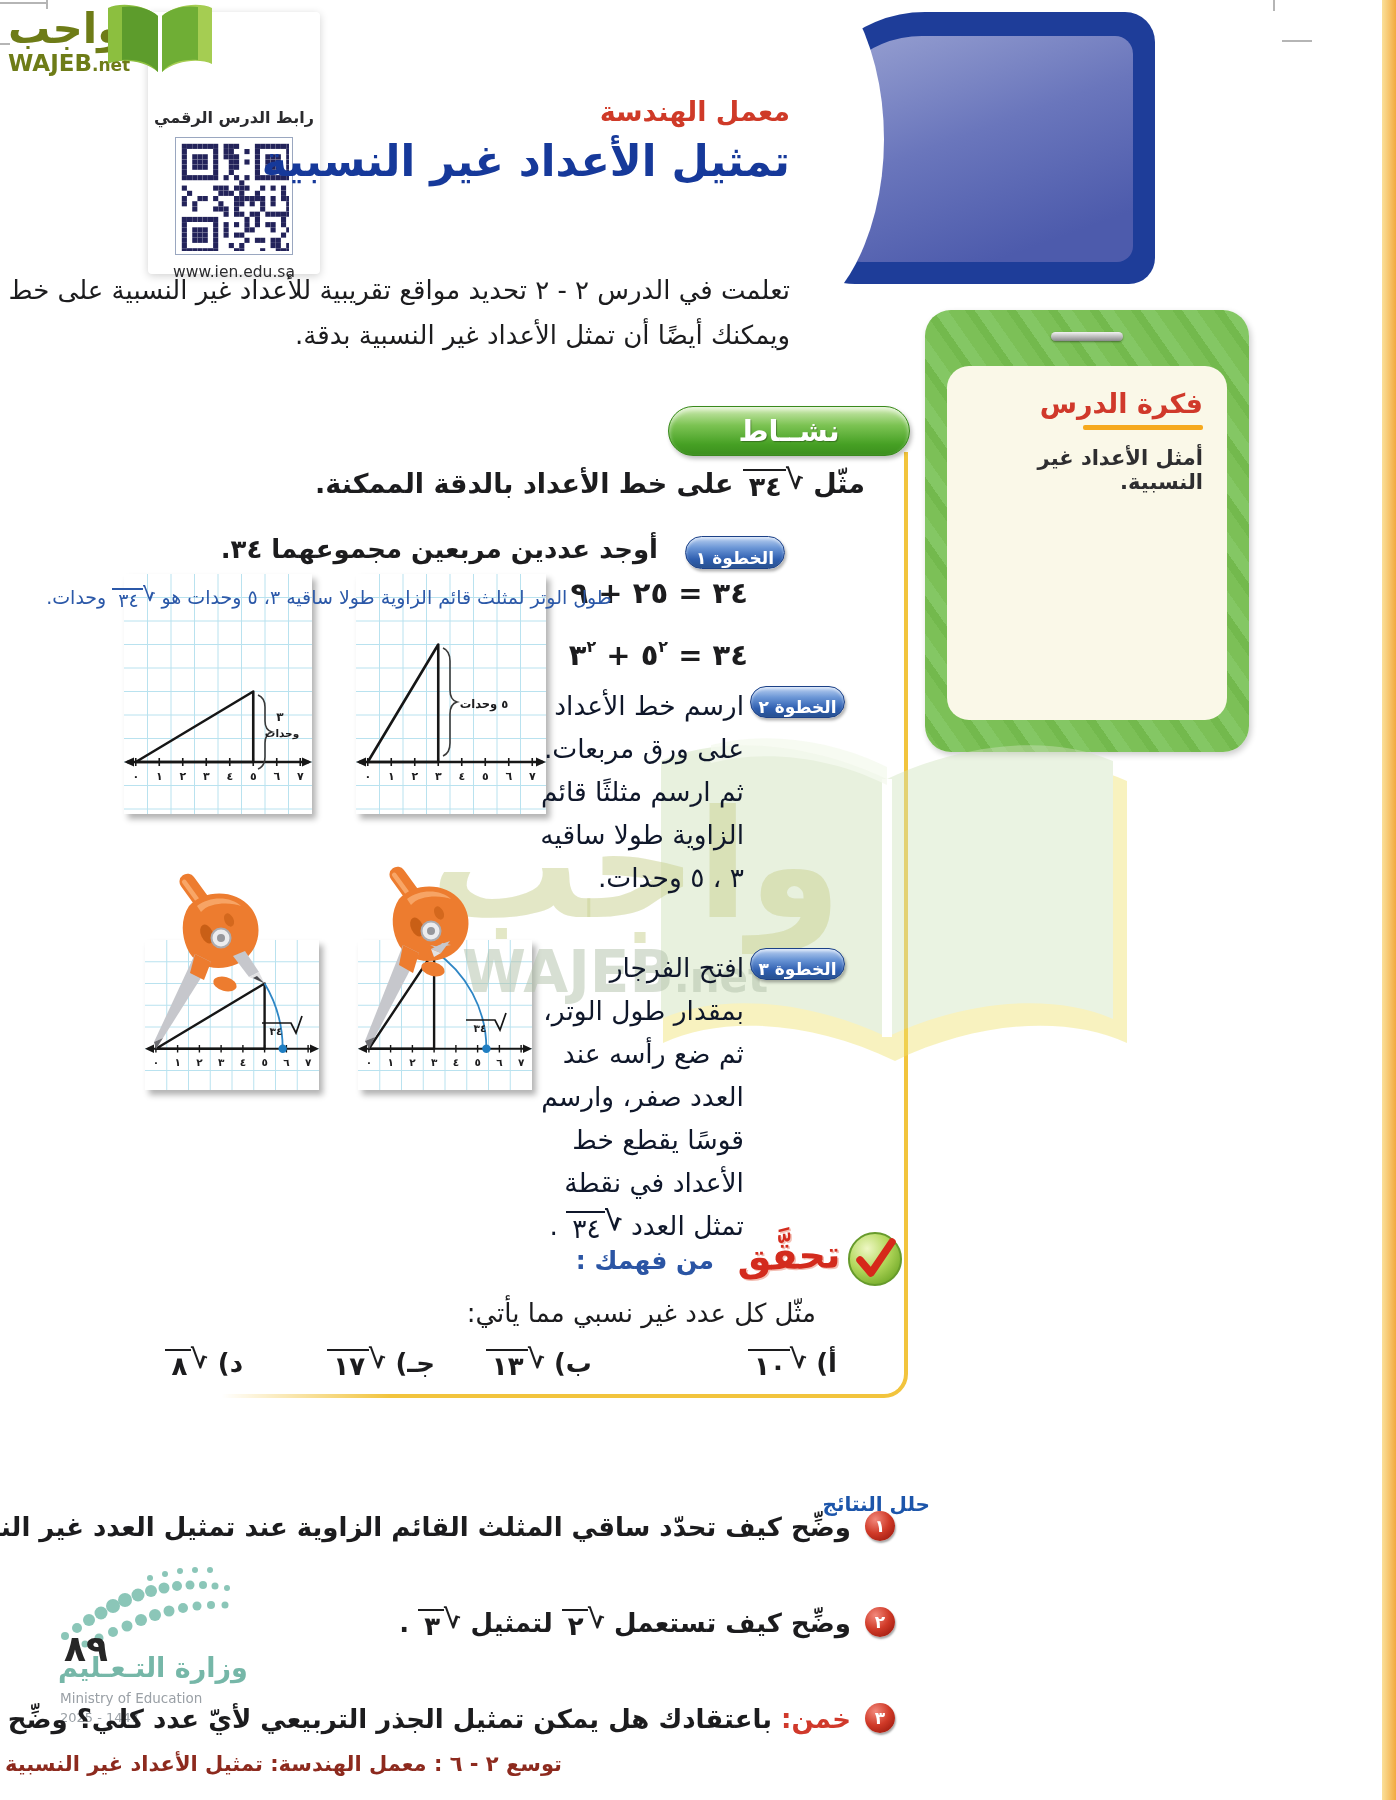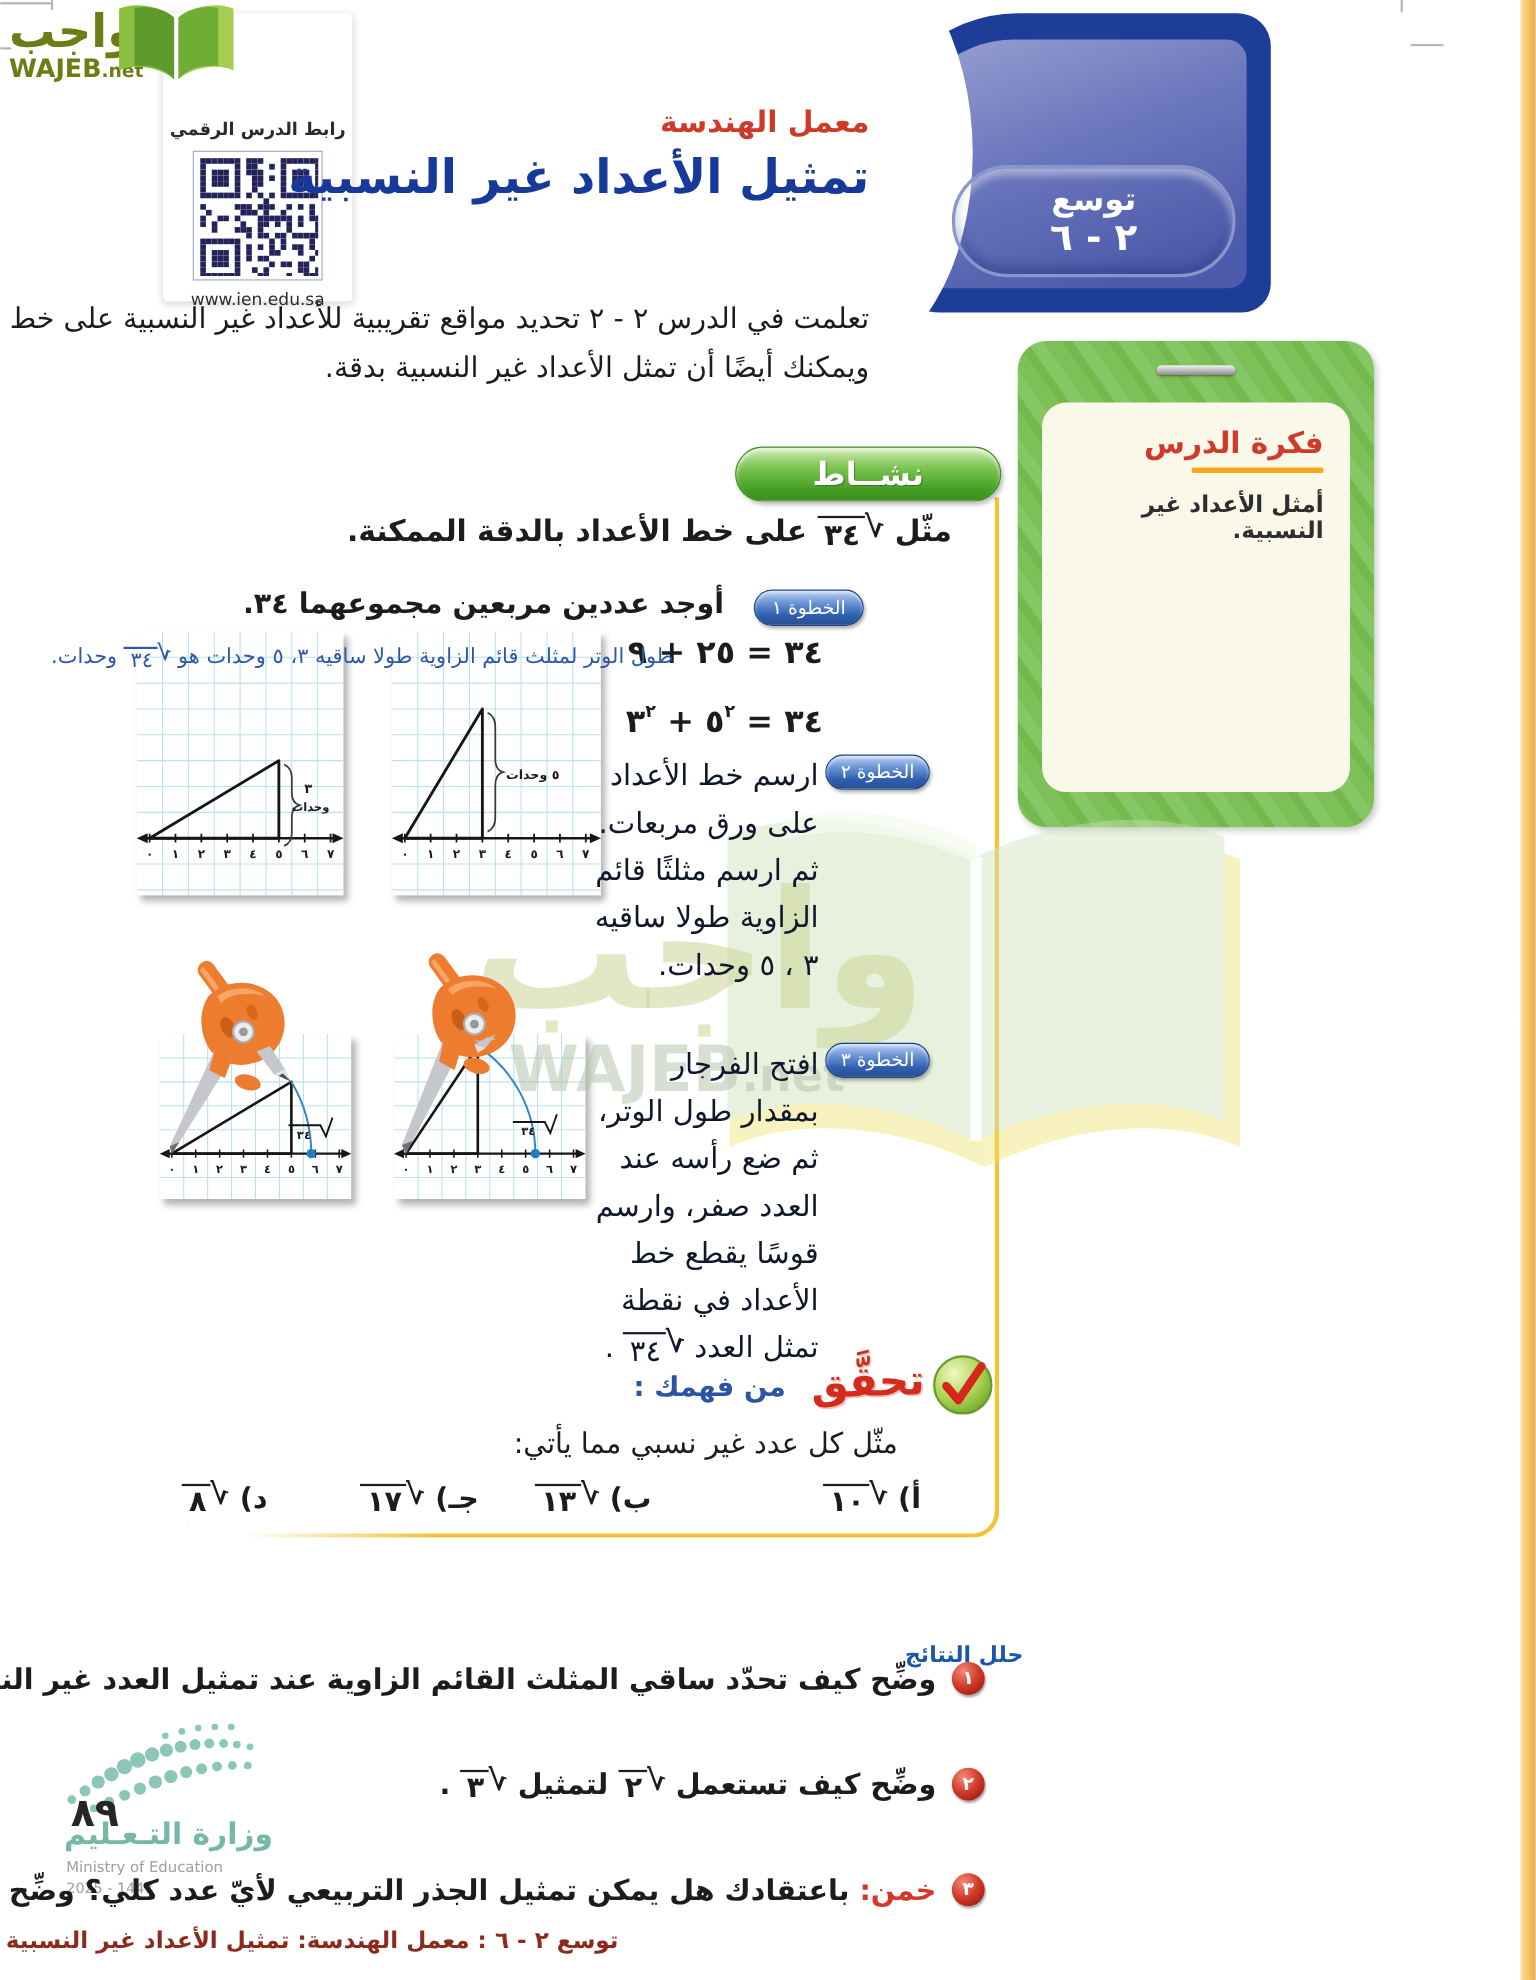--- a/index.html
+++ b/index.html
@@ -7,22 +7,22 @@
   .page{position:relative;width:1396px;height:1800px;margin:0 auto;background:#ffffff;overflow:hidden;color:#1c1c1e}
   .abs{position:absolute}
   .nowrap{white-space:nowrap}
   
   .sq{display:inline-flex;direction:ltr;align-items:flex-start;vertical-align:-3px;line-height:1}
   .sq .rn{border-top:2.5px solid currentColor;padding:2px 4px 0 6px;line-height:1.05}
   .sq .rr{transform:scaleX(-1);line-height:1;position:relative;top:-3px;font-weight:bold}
   .sq-sm .rn{border-top-width:2px;padding-top:1px}
   sup{font-size:.55em;position:relative;top:-.15em}
   
-  .steppill{position:absolute;z-index:4;display:flex;align-items:center;justify-content:center;
-    border-radius:17px;color:#fff;font-weight:normal;font-size:17px;
+  .steppill{position:absolute;z-index:4;display:flex;align-items:flex-end;justify-content:center;
+    border-radius:17px;color:#fff;font-weight:bold;font-size:17px;
     background:linear-gradient(180deg,#bcd2f2 0%,#6b96d6 35%,#2f5fb0 72%,#27508f 100%);
     border:1.5px solid #1c4187;box-shadow:inset 0 2px 3px rgba(255,255,255,.55),1.5px 2.5px 3px rgba(0,0,0,.3)}
   .figshadow{box-shadow:4px 5px 6px rgba(0,0,0,.3)}
   .numlabels text{text-anchor:middle;font-weight:bold;fill:#1c1c1e}
   .coltext{position:absolute;z-index:4;text-align:right;font-size:26.5px;line-height:43px;color:#0f172a}
   .numbadge{width:30px;height:30px;border-radius:50%;flex:0 0 30px;
     background:radial-gradient(circle at 35% 28%,#f2897c,#d03a28 48%,#8f1107);
     color:#fff;font-weight:bold;font-size:17px;display:flex;align-items:center;justify-content:center;
     box-shadow:1px 2px 2px rgba(0,0,0,.35);margin-top:5px}
   .arow{position:absolute;z-index:4;display:flex;gap:14px;align-items:flex-start;font-weight:bold;font-size:26px}
@@ -283,27 +283,20 @@
         <rect x="115" y="92.6" width="5.4879999999999995" height="5.4879999999999995" fill="#23235a"></rect>
         <rect x="115" y="109.39999999999999" width="5.4879999999999995" height="5.4879999999999995" fill="#23235a"></rect>
         <rect x="115" y="115" width="5.4879999999999995" height="5.4879999999999995" fill="#23235a"></rect>
       </svg>
     <div dir="ltr" style="margin-top:4px;font-size:15.5px;color:#2b2b2e">www.ien.edu.sa</div>
   </div>
 
   <div class="abs" style="left:795px;top:12px;width:360px;height:272px;background:#1e3d99;border-radius:130px 30px 26px 60px;z-index:1"></div>
   <div class="abs" style="left:817px;top:36px;width:316px;height:226px;background:linear-gradient(160deg,#99a2d2 0%,#6a76bc 45%,#4d5bac 85%);border-radius:105px 18px 16px 44px;z-index:1"></div>
   <div class="abs" style="left:652px;top:-52px;width:232px;height:382px;background:#ffffff;border-radius:50%;z-index:1"></div>
-  <div class="abs" style="left:865px;top:150px;width:258px;height:102px;border-radius:52px;z-index:2;
-              background:linear-gradient(180deg,#aab4de 0%,#7codeb 0%,#7c89c6 40%,#5d6cb8 100%);
-              border:3px solid #8a95cc;box-shadow:inset 0 6px 8px rgba(255,255,255,.45),inset 0 -6px 10px rgba(20,35,100,.35);
-              display:flex;flex-direction:column;align-items:center;justify-content:center;color:#fff">
-    <div style="font-size:29px;font-weight:bold;line-height:1.1">توسع</div>
-    <div style="font-size:34px;font-weight:bold;line-height:1.15">٢ - ٦</div>
-  </div>
 
   <div class="abs nowrap" style="right:606px;top:96px;z-index:4;color:#cf3a28;font-weight:bold;font-size:27px">معمل الهندسة</div>
   <div class="abs" style="left:925px;top:310px;width:324px;height:442px;z-index:2;border-radius:26px;
               background:repeating-linear-gradient(55deg,#7cc057 0 14px,#73b94d 14px 22px,#84c764 22px 34px);
               box-shadow:2px 3px 6px rgba(0,0,0,.2)">
     <div style="position:absolute;left:126px;top:22px;width:72px;height:9px;border-radius:5px;
                 background:linear-gradient(180deg,#f2f2f2,#8a8a8a);box-shadow:0 1px 2px rgba(0,0,0,.4)"></div>
     <div style="position:absolute;left:22px;top:56px;width:280px;height:354px;background:#faf8e8;border-radius:22px;padding:22px 24px">
       <div style="color:#d0392b;font-weight:bold;font-size:27px">فكرة الدرس</div>
       <div style="width:120px;height:4.5px;background:#f6a91e;border-radius:2px;margin-top:6px"></div>

